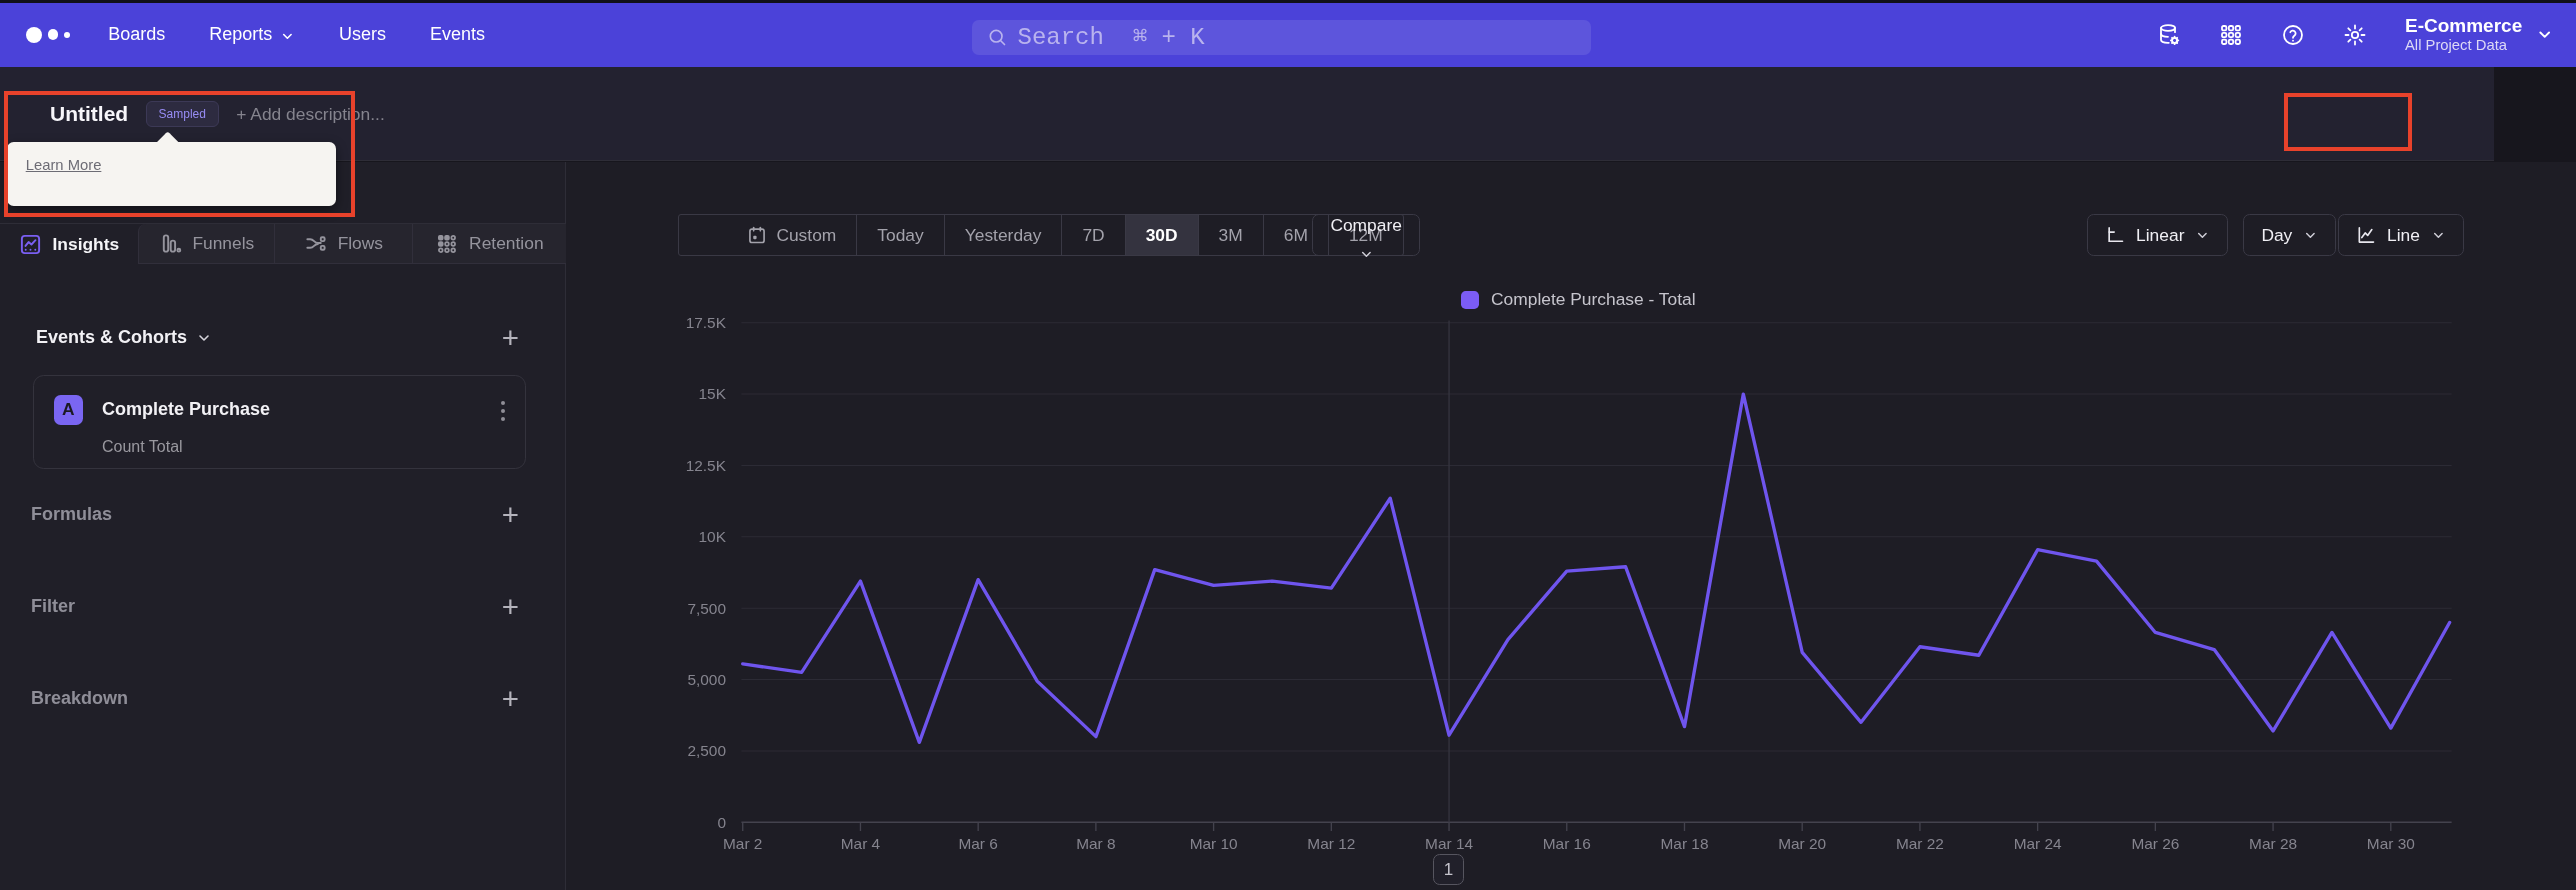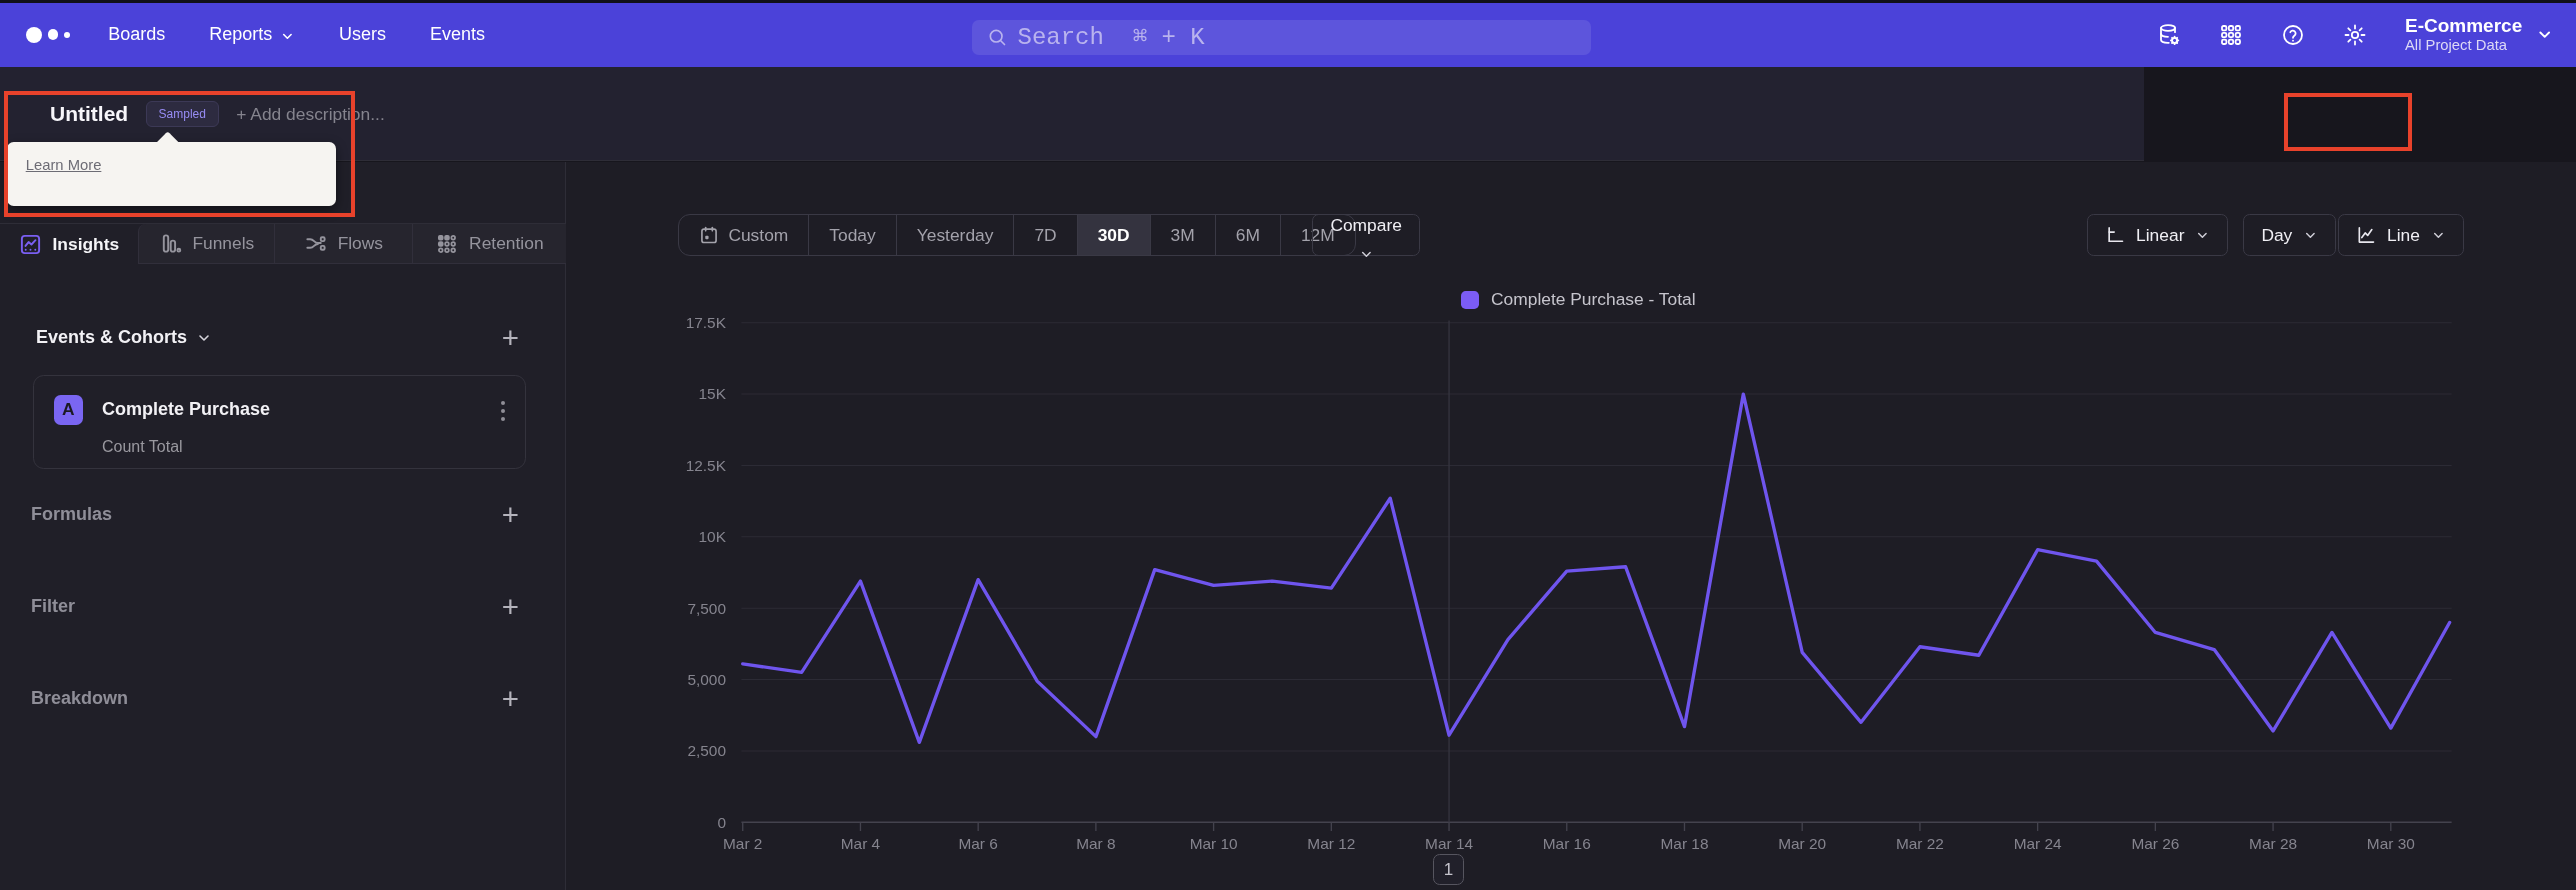--- a/index.html
+++ b/index.html
@@ -20,21 +20,21 @@
   .search input { flex:1; background:transparent; border:none; outline:none; color:#e6e3ff; font-size:24px; font-family:Liberation Mono, monospace; }
   .search input::placeholder { color:#b9b3ee; }
   .nav-right { position:absolute; right:23px; top:0; height:64px; display:flex; align-items:center; gap:38px; }
   .nav-icon { width:24px; height:24px; color:#ffffff; cursor:pointer; flex:none; }
   .project { display:flex; align-items:center; gap:13.4px; cursor:pointer; }
   .project .ptext { text-align:left; }
   .pname { color:#ffffff; font-size:19px; font-weight:700; line-height:21.5px; }
   .pscope { color:#ddd9f6; font-size:14.8px; line-height:17.4px; }
 
   
-  .reportbar { position:absolute; left:0; top:67px; width:2144px; height:94px; background:#232230; border-bottom:0.7px solid #2e2d37; }
+  .reportbar { position:absolute; left:0; top:67px; width:2494px; height:94px; background:#232230; border-bottom:0.7px solid #2e2d37; }
   .rb-left { position:absolute; left:50px; top:0; height:94px; display:flex; align-items:center; gap:17.4px; }
   .rb-title { color:#f7f6fa; font-size:21px; font-weight:700; }
   .rb-badge { background:#2d2b40; border:0.7px solid #3c3956; color:#978cf4; font-size:12px; padding:4.7px 12px; border-radius:6px; cursor:pointer; }
   .rb-desc { color:#85848e; font-size:17.4px; cursor:text; }
   .hdr-icon { position:absolute; width:25.5px; height:25.5px; color:#e2e1e9; cursor:pointer; }
   .toggle { position:absolute; left:2322px; top:102px; width:64px; height:34px; border-radius:17px; background:#7f76f2; cursor:pointer; }
   .toggle .knob { position:absolute; right:2px; top:2px; width:29.5px; height:29.5px; border-radius:50%; background:#f5f4fb; display:flex; align-items:center; justify-content:center; }
   .hdr-dots { position:absolute; left:2413px; top:109px; width:32px; height:17.4px; display:flex; align-items:center; gap:5.4px; cursor:pointer; }
   .hdr-dots i { width:6px; height:6px; border-radius:50%; background:#fff; }
   .hdr-divider { position:absolute; left:2459px; top:99px; width:0.7px; height:34px; background:#3c3b46; }
@@ -64,21 +64,21 @@
   .sb-plus { position:absolute; right:47px; color:#b4b3bc; font-size:29.5px; font-weight:300; line-height:27px; cursor:pointer; }
   .event-card { position:absolute; left:33px; top:213px; width:493px; height:94px; border:1.3px solid #34333d; border-radius:10.7px; cursor:pointer; }
   .ec-badge { position:absolute; left:19.5px; top:19px; width:29.5px; height:29.5px; border-radius:6.7px; background:#7a66f2; color:#1b1a23; font-size:17.4px; font-weight:700; display:flex; align-items:center; justify-content:center; }
   .ec-title { position:absolute; left:68px; top:23px; color:#f2f1f5; font-size:18px; font-weight:600; }
   .ec-sub { position:absolute; left:68px; top:62px; color:#99989f; font-size:16px; }
   .ec-kebab { position:absolute; right:17.4px; top:21.5px; width:9.4px; height:27px; display:flex; flex-direction:column; align-items:center; justify-content:center; gap:4px; cursor:pointer; }
   .ec-kebab i { width:4px; height:4px; border-radius:50%; background:#8f8e97; }
 
   
   .main { position:absolute; left:566px; top:162px; width:2010px; height:729px; background:#1e1d25; }
-  .seg-group { position:absolute; left:112px; top:52px; height:42px; display:flex; align-items:stretch; border:0.7px solid #3a3945; border-radius:12px; overflow:hidden; }
+  .seg-group { position:absolute; left:112px; top:52px; height:42px; display:flex; align-items:stretch; border:0.7px solid #3a3945; border-radius:3px; overflow:hidden;padding-left:48px; }
   .seg { display:flex; align-items:center; gap:9.4px; padding:0 20px; font-size:17.4px; color:#a3a2ab; cursor:pointer; border-left:0.7px solid #3a3945; }
   .seg:first-child { border-left:none; }
   .seg.active { background:#34333f; color:#ffffff; font-weight:700; }
   .seg .cicon { width:20px; height:20px; color:#a3a2ab; }
   .btn { position:absolute; top:52px; height:42px; display:flex; align-items:center; gap:10.7px; padding:0 17.4px; border:0.7px solid #3a3945; border-radius:6.7px; color:#f0eff4; font-size:17.4px; cursor:pointer; }
   .btn .bicon { width:20px; height:20px; color:#e8e7ee; }
   .legend { position:absolute; left:895px; top:127px; display:flex; align-items:center; gap:12px; }
   .legend .swatch { width:18px; height:18px; border-radius:4.7px; background:#7b5cf5; }
   .legend .ltext { color:#c6c5cd; font-size:17.4px; }
   .ann-marker { position:absolute; left:867px; top:692px; width:31px; height:31px; border:1.3px solid #56555f; border-radius:6.7px; background:#21202a; color:#c5c4cc; font-size:17px; display:flex; align-items:center; justify-content:center; cursor:pointer; z-index:5; }

